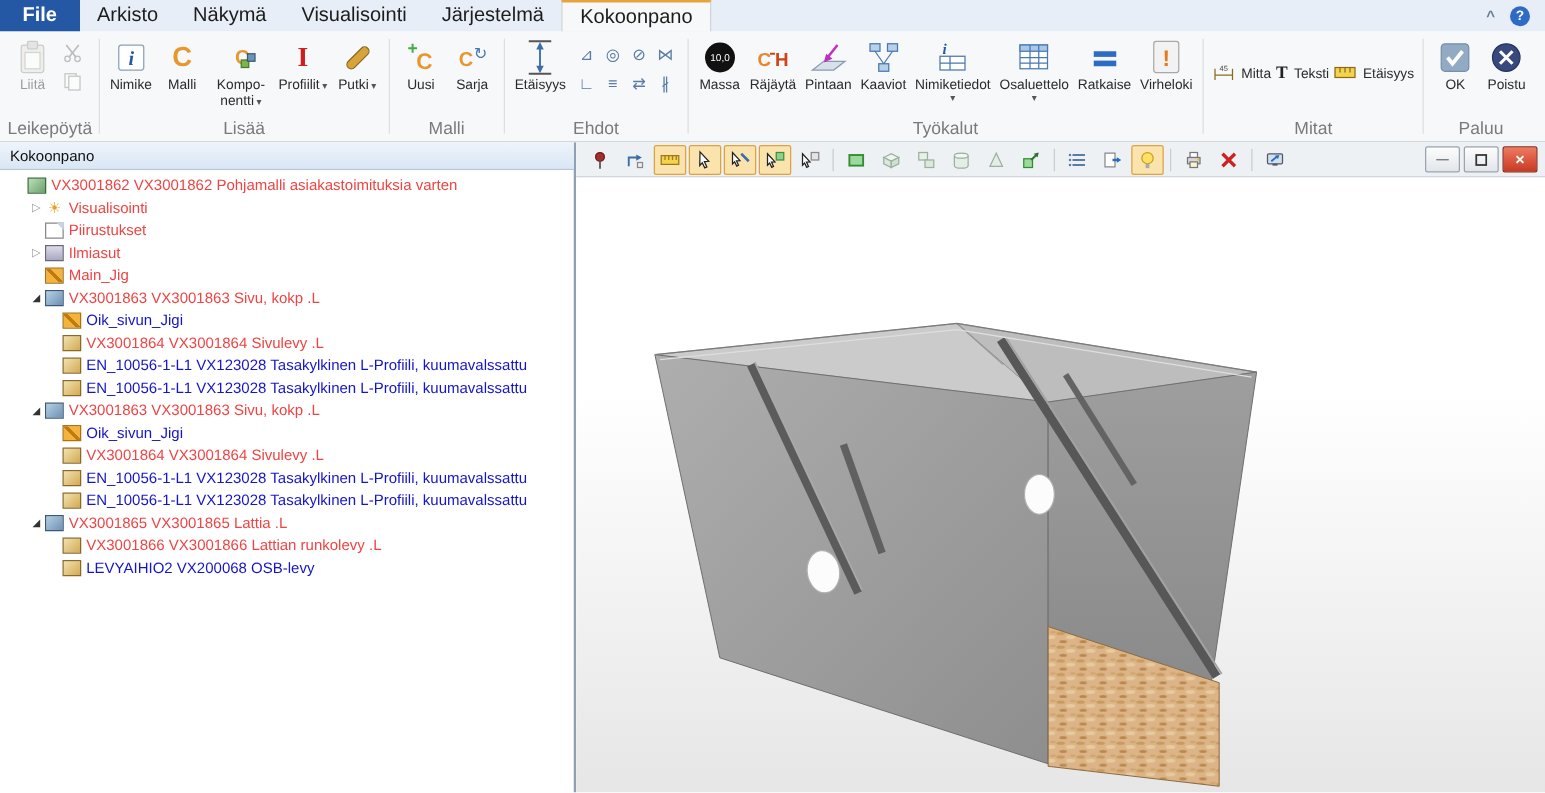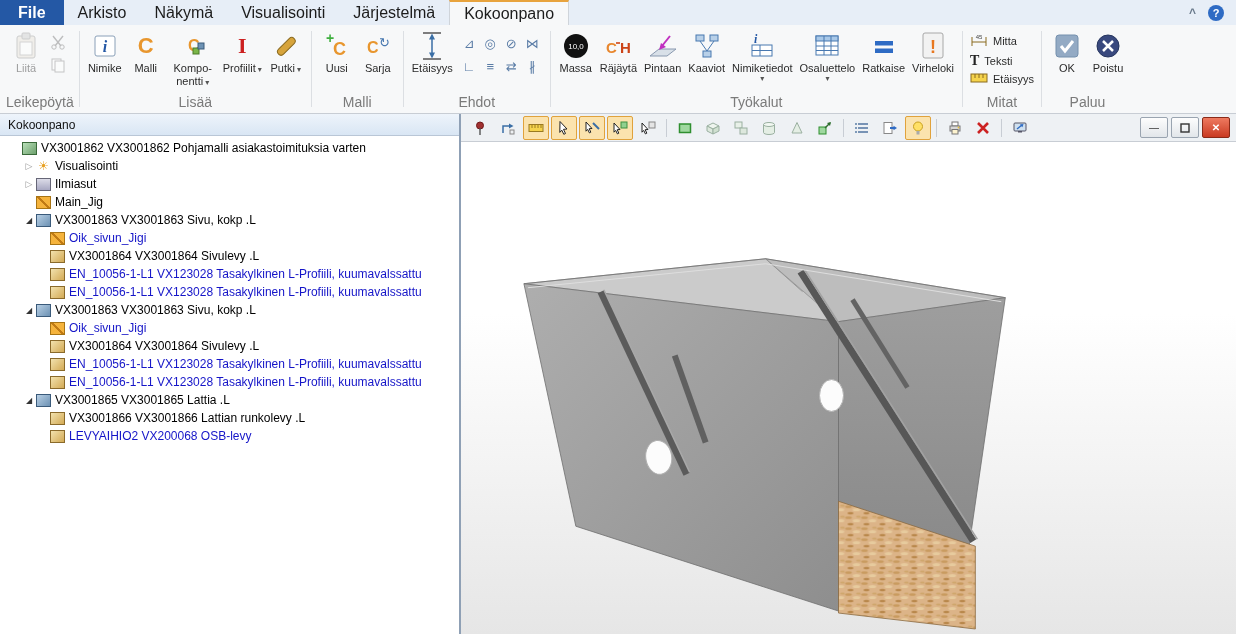--- a/index.html
+++ b/index.html
@@ -30,21 +30,21 @@
   .rlbl .dd{font-size:8px;color:#555;margin-left:2px}
   .ddb{font-size:8px;color:#555;line-height:1}
   .rbtn.disabled{opacity:.45}
   .smallcol{display:flex;flex-direction:column;gap:3px;padding-top:4px}
   .sbtn{width:22px;height:20px;display:flex;align-items:center;justify-content:center;border-radius:2px}
   .glyphC{font-size:22px;font-weight:bold;color:#e8962e;font-family:"Liberation Sans",sans-serif}
   .glyphI{font-size:22px;font-weight:bold;color:#cc2020;font-family:"Liberation Serif",serif}
   .glyphT{font-size:14px;font-weight:bold;color:#222;font-family:"Liberation Serif",serif}
   .condgrid{display:grid;grid-template-columns:repeat(4,21px);grid-auto-rows:23px;margin:4px 2px 0}
   .cbtn{display:flex;align-items:center;justify-content:center;font-size:13px;color:#5a7ca6;border-radius:2px}
-  .mitcol{display:flex;flex-direction:column;justify-content:center;gap:4px;height:62px;padding:0 2px}
+  .mitcol{display:flex;flex-direction:row;justify-content:center;gap:4px;height:62px;padding:0 2px}
   .mrow{display:flex;align-items:center;gap:5px;font-size:11px;color:#2b2b2b}
 
   
   .main{position:absolute;top:114px;left:0;right:0;bottom:0;display:flex}
   .leftpanel{width:459px;min-width:459px;border-right:2px solid #8fa0b5;display:flex;flex-direction:column;background:#fff}
   .ph{height:21px;background:linear-gradient(#eef4fb,#d9e6f4);border-bottom:1px solid #b9c6d6;
       font-size:12px;display:flex;align-items:center;padding:0 8px;color:#111}
   .tree{flex:1;overflow:hidden;padding-top:3px}
   .trow{height:18px;display:flex;align-items:center;font-size:12px;white-space:nowrap}
   .arr{width:14px;min-width:14px;text-align:center;font-size:8px;color:#333}
@@ -53,21 +53,21 @@
        text-align:center;line-height:13px}
   .tic.assembly{background:linear-gradient(135deg,#b8cfe4,#6d92b4);border:1px solid #3a5a7a}
   .tic.root{background:linear-gradient(135deg,#b9e0b9,#6da06d);border:1px solid #3a6a3a}
   .tic.part{background:linear-gradient(135deg,#f2e2ae,#d3aa55);border:1px solid #8a6a2a}
   .tic.jig{background:linear-gradient(45deg,#f5b33c 42%,#c07a14 42%,#c07a14 58%,#f5b33c 58%);border:1px solid #a87414}
   .tic.drawing{background:#fff;border:1px solid #888}
   .tic.drawing::after{content:"";position:absolute;right:-1px;top:-1px;border:3px solid #c8d4e0;
        border-left-color:transparent;border-bottom-color:transparent}
   .tic.appearance{background:linear-gradient(#dcdce8,#a8a8c2);border:1px solid #667}
   .tic.glyph{font-size:12px;color:#e8a020}
-  .tl{color:#000000}
+  .tl{color:#ef4444}
   .tl.link{color:#1515c8}
   .L0{padding-left:8px}.L1{padding-left:22px}.L2{padding-left:36px}
 
   
   .viewport{flex:1;display:flex;flex-direction:column;position:relative;background:#fff;min-width:0}
   .vtoolbar{height:27px;background:#eef1f4;border-bottom:1px solid #c8cdd4;display:flex;align-items:center;
             padding:0 6px;gap:2px}
   .vbtn{width:24px;height:22px;display:flex;align-items:center;justify-content:center;border-radius:2px;
         border:1px solid transparent}
   .vbtn.pressed{background:#fbe3ae;border-color:#e0a23c}
@@ -391,20 +391,25 @@
         <span class="arr"></span>
         <span class="tic root"></span>
         <span class="tl">VX3001862 VX3001862 Pohjamalli asiakastoimituksia varten</span>
       </div>
       <div class="trow L1">
         <span class="arr col">▷</span>
         <span class="tic glyph">☀</span>
         <span class="tl">Visualisointi</span>
       </div>
       <div class="trow L1">
+        <span class="arr"></span>
+        <span class="tic drawing"></span>
+        <span class="tl">Piirustukset</span>
+      </div>
+      <div class="trow L1">
         <span class="arr col">▷</span>
         <span class="tic appearance"></span>
         <span class="tl">Ilmiasut</span>
       </div>
       <div class="trow L1">
         <span class="arr"></span>
         <span class="tic jig"></span>
         <span class="tl">Main_Jig</span>
       </div>
 

